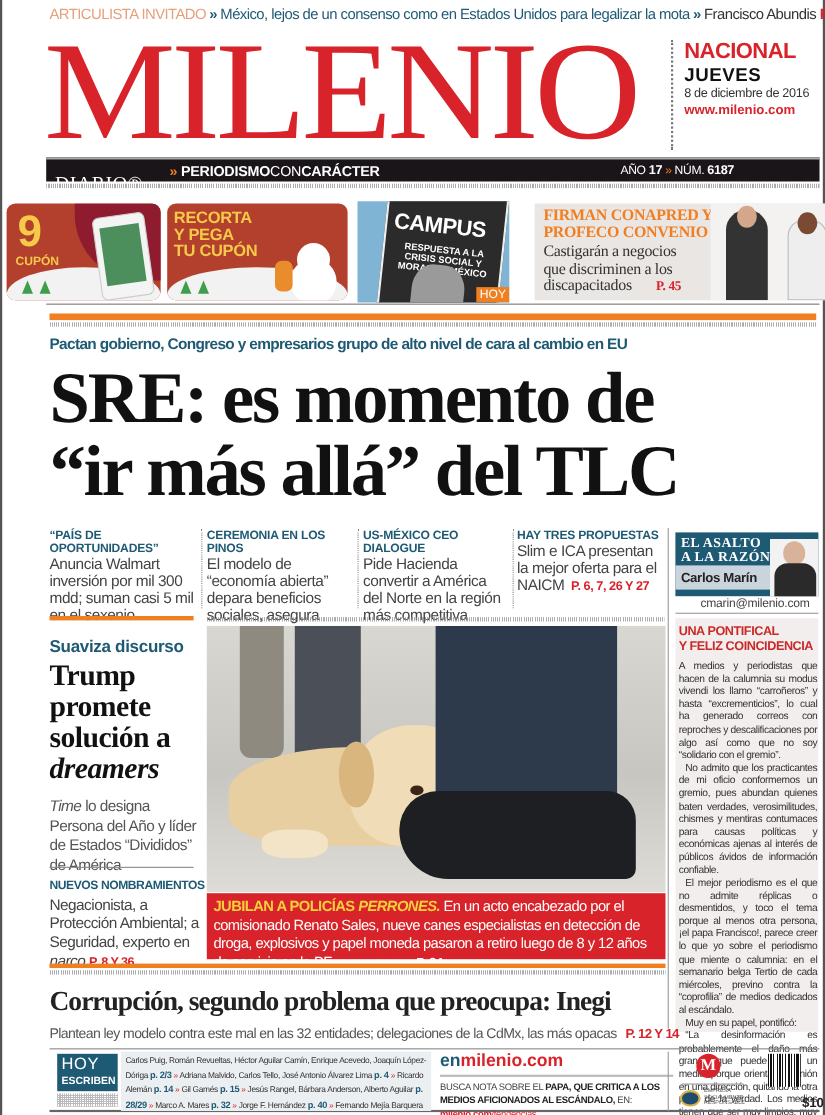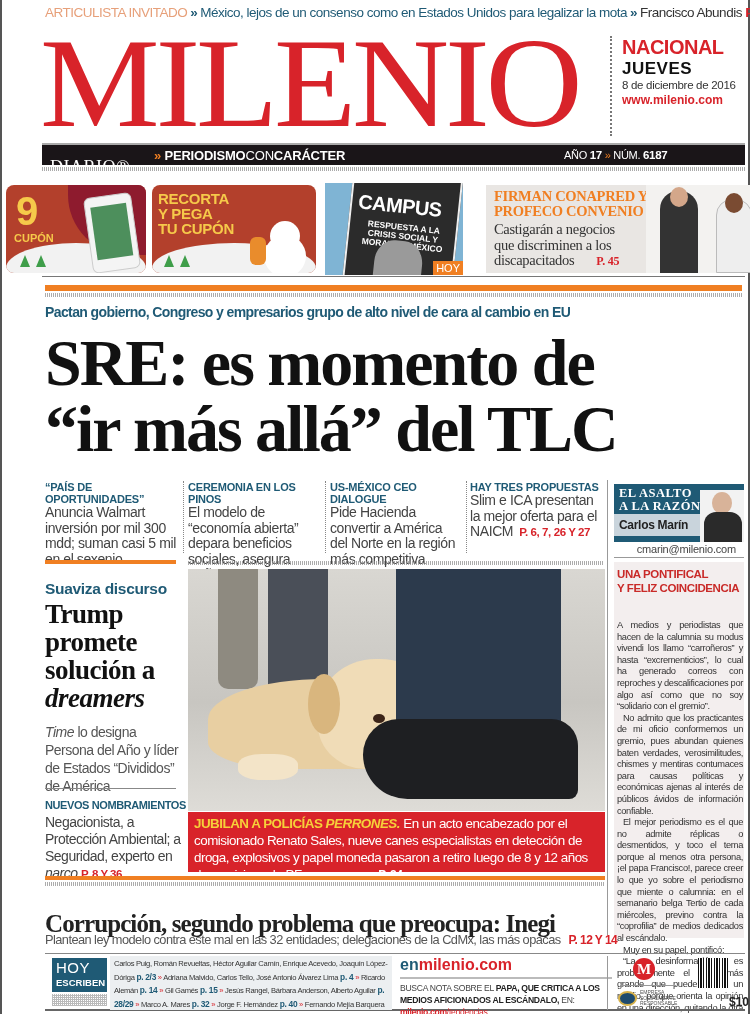--- a/index.html
+++ b/index.html
@@ -123,24 +123,24 @@
   #asalto .name { position: absolute; left: 0; top: 30px; width: 86px; height: 22px; background: #c9d4dc; color: #222; font-weight: bold; font-size: 12px; line-height: 22px; padding-left: 5px; letter-spacing: -0.3px; }
   #asalto .pic { position: absolute; left: 86px; top: 6px; width: 44px; height: 52px; background: #f2f2f2; }
   #asalto .pic .head { position: absolute; left: 12px; top: 2px; width: 20px; height: 22px; background: #d8b399; border-radius: 50%; }
   #asalto .pic .suit { position: absolute; left: 4px; top: 22px; width: 38px; height: 30px; background: #2a2a2a; border-radius: 12px 12px 0 0; }
   #email { left: 614px; top: 543px; width: 130px; text-align: right; font-size: 11px; color: #444; padding-right: 8px; letter-spacing: -0.2px; }
   #emailline { left: 614px; top: 557px; width: 130px; height: 1px; background: #999; }
   #colbox { left: 614px; top: 562px; width: 130px; height: 376px; background: #f3eeee; }
   #colhead { left: 617px; top: 567px; width: 125px; color: #c92a28; font-weight: bold; font-size: 11.5px; line-height: 14px; letter-spacing: -0.4px; }
   #coltext { left: 617px; top: 600px; width: 126px; font-size: 9.3px; line-height: 11.6px; color: #333; letter-spacing: -0.35px; text-align: justify; }
   #coltext p { text-indent: 6px; }
-  #coltext p.first { text-indent: 0; margin-top: 20px; }
-
-  
-  #corrh { left: 45px; top: 897px; width: 565px; font-family: "Liberation Serif", serif; font-weight: bold; font-size: 25px; letter-spacing: -0.9px; color: #222; margin-top: 13px; }
+  #coltext p.first { text-indent: 0; }
+
+  
+  #corrh { left: 45px; top: 897px; width: 565px; font-family: "Liberation Serif", serif; font-weight: bold; font-size: 25px; letter-spacing: -0.9px; color: #222; }
   #corrd { left: 45px; top: 932px; width: 560px; font-size: 12.8px; color: #555; letter-spacing: -0.55px; white-space: nowrap; }
   #corrd .p { color: #d8232a; font-weight: bold; font-size: 12px; margin-left: 8px; }
 
   
   #footer { left: 45px; top: 953px; width: 700px; height: 58px; border-top: 1px solid #888; border-bottom: 2px solid #666; }
   #hoy { left: 52px; top: 958px; width: 55px; height: 34px; background: #1f5a75; color: #fff; }
   #hoy .a { position: absolute; left: 4px; top: 1px; font-size: 15px; letter-spacing: 0.5px; }
   #hoy .b { position: absolute; left: 4px; top: 19px; font-size: 9.5px; font-weight: bold; }
   #hoydots { left: 52px; top: 994px; width: 55px; height: 12px; background-image: repeating-linear-gradient(90deg, #777 0 1px, transparent 1px 2px), repeating-linear-gradient(0deg, #777 0 1px, transparent 1px 2px); opacity: .5; }
   #writers { left: 110px; top: 956px; width: 282px; height: 54px; background: #eceff1; padding: 2px 4px; font-size: 7.6px; line-height: 12.7px; color: #333; letter-spacing: -0.3px; }

